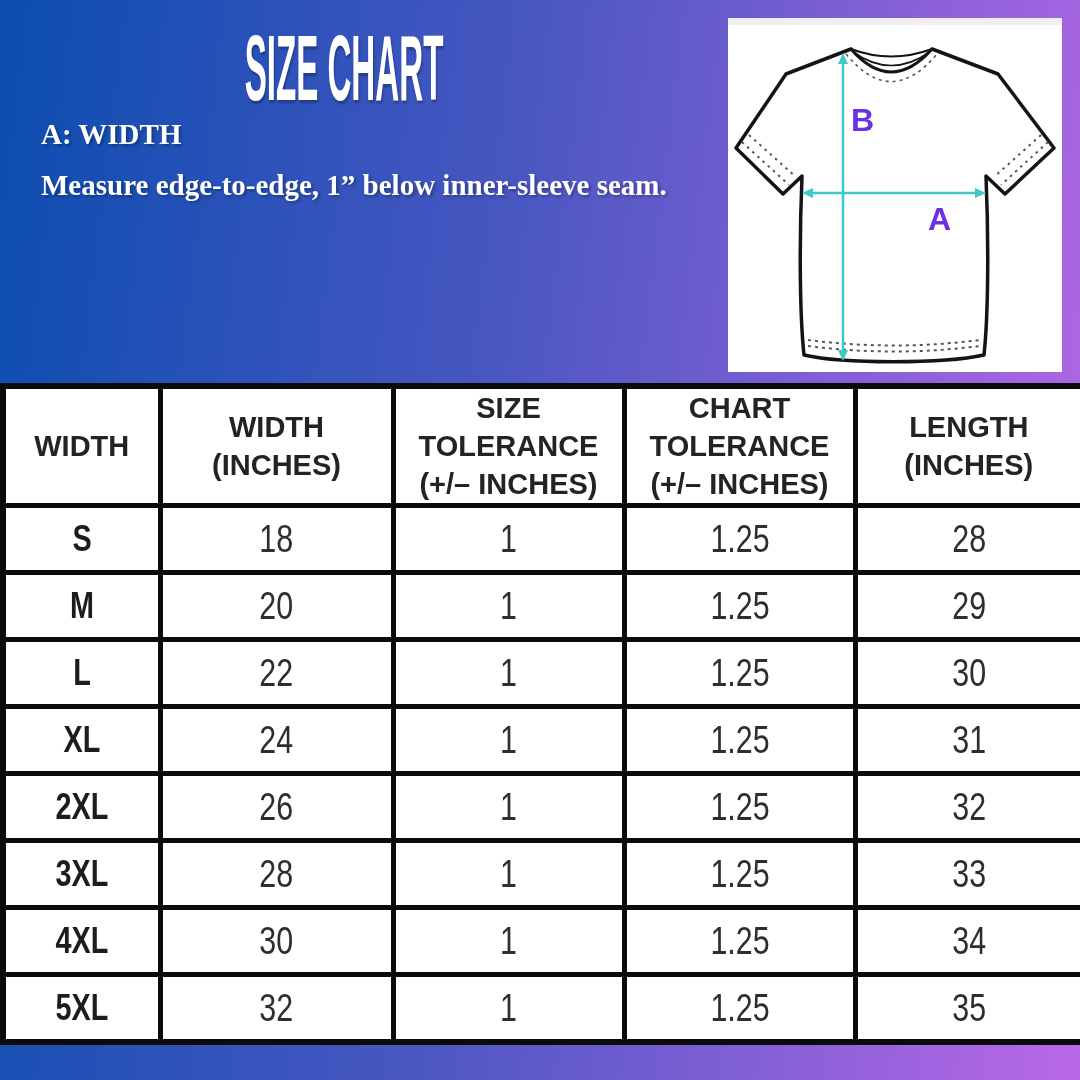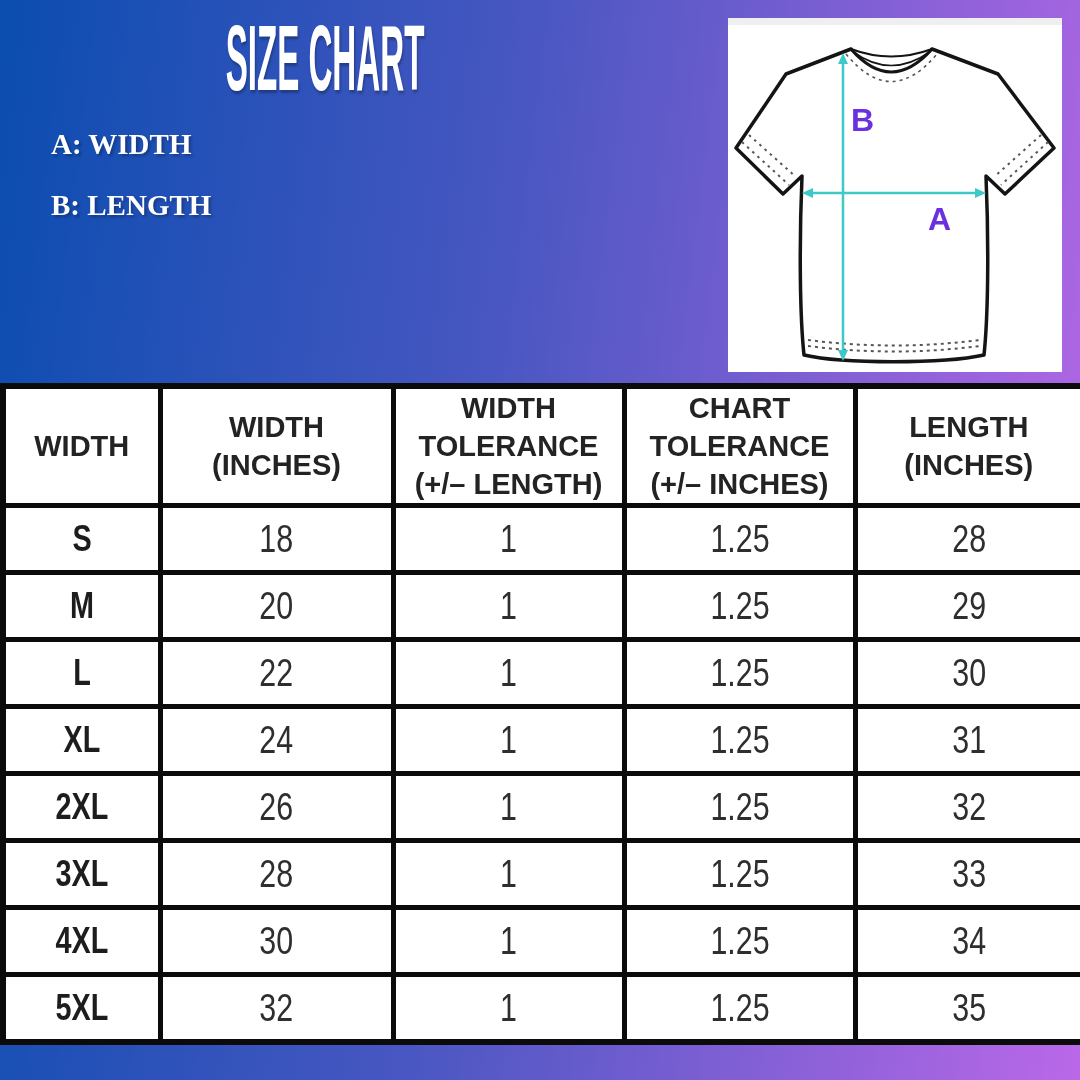--- a/index.html
+++ b/index.html
@@ -2,33 +2,33 @@
 <html><head>
 <meta charset="utf-8">
 <style>
   html,body{margin:0;padding:0;background:#222;}
   .canvas{
     position:relative;width:1080px;height:1080px;overflow:hidden;
     background:linear-gradient(97deg,#0B4DB0 0%,#4a57c2 45%,#BA68E8 100%);
     font-family:"Liberation Sans",sans-serif;
   }
   
-  .title-wrap{position:absolute;left:30px;top:12px;width:590px;text-align:center;}
+  .title-wrap{position:absolute;left:30px;top:22px;width:590px;text-align:right;}
   .title{
     display:inline-block;color:#ffffff;font-weight:700;font-size:92px;line-height:1.0;
     transform:scaleX(0.36);transform-origin:center;white-space:nowrap;
     font-family:"Liberation Sans",sans-serif;letter-spacing:0px;
     text-shadow:3px 3px 4px rgba(0,0,0,0.28);
   }
   .instructions{
     position:absolute;left:35px;top:106px;width:645px;
     color:#ffffff;font-family:"Liberation Serif",serif;font-weight:700;
     font-size:29px;line-height:45px;text-shadow:2px 2px 3px rgba(0,0,0,0.3);
   }
-  .instructions p{margin:16px;}
+  .instructions p{margin:6px;}
   
   .shirt-card{
     position:absolute;left:728px;top:18px;width:334px;height:354px;background:#ffffff;
   }
   .shirt-card .top-strip{position:absolute;left:0;top:0;width:100%;height:7px;background:#efefef;}
   .shirt-card svg{position:absolute;left:0;top:0;}
   
   .size-table-wrap{position:absolute;left:0;top:383px;width:1080px;}
   table.size-table{
     border-collapse:collapse;table-layout:fixed;width:1080px;background:#ffffff;
@@ -49,21 +49,21 @@
 <body>
 
 <div class="canvas">
 
   <div class="title-wrap">
     <span class="title">SIZE CHART</span>
   </div>
 
   <div class="instructions">
     <p>A: WIDTH</p>
-    <p>B: LENGTH</p>
+    <p>Measure edge-to-edge, 1” below inner-sleeve seam.</p>
   </div>
 
   <div class="shirt-card">
     <div class="top-strip"></div>
     <svg width="334" height="354" viewBox="0 0 334 354">
 
       <path d="M123 31 L58 56 L8 130 L55 176 L74 158
                C71 230 72 300 76 337
                C115 346 215 346 256 337
                C260 300 261 230 258 158
@@ -104,21 +104,21 @@
         <col style="width:157px">
           <col style="width:233px">
           <col style="width:231px">
         <col style="width:231px">
           <col style="width:228px">
       </colgroup>
       <thead>
         <tr>
           <th>WIDTH</th>
           <th>WIDTH (INCHES)</th>
-          <th>WIDTH TOLERANCE (+/– LENGTH)</th>
+          <th>SIZE TOLERANCE (+/– INCHES)</th>
           <th>CHART TOLERANCE (+/– INCHES)</th>
           <th>LENGTH (INCHES)</th>
         </tr>
       </thead>
       <tbody>
         <tr>
           <td><span class="v b">S</span></td>
           <td><span class="v">18</span></td>
           <td><span class="v">1</span></td>
           <td><span class="v">1.25</span></td>

